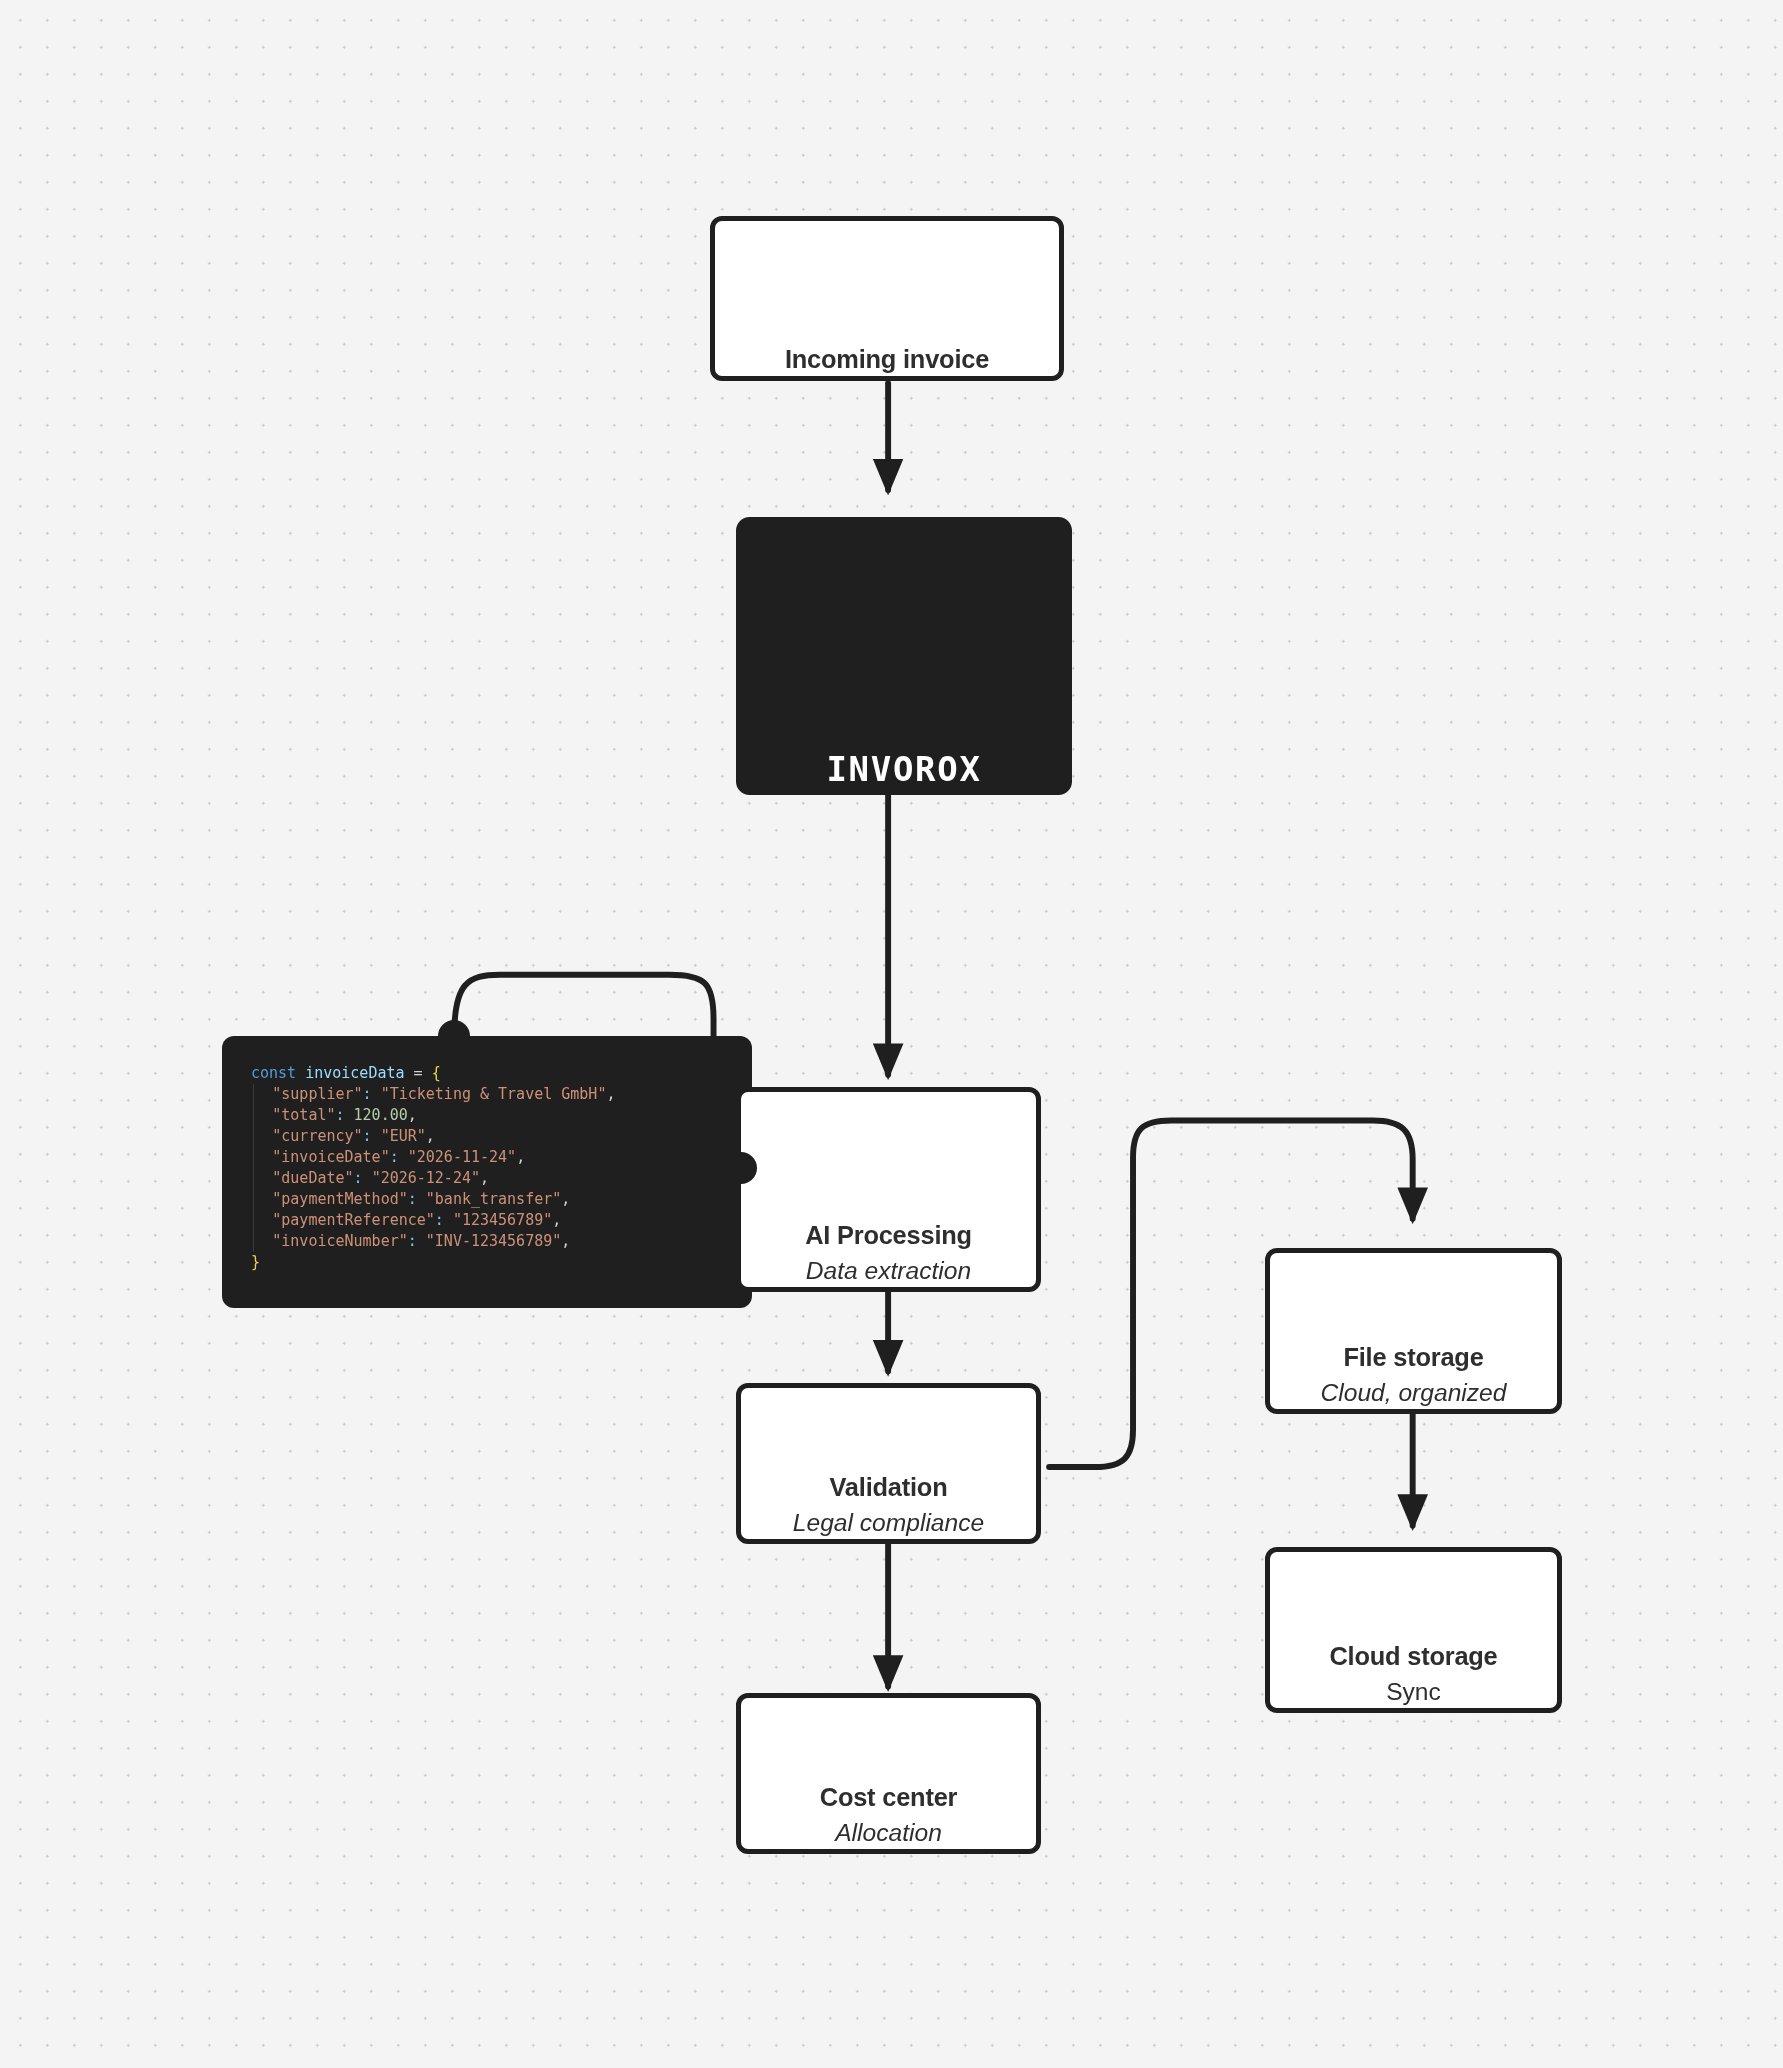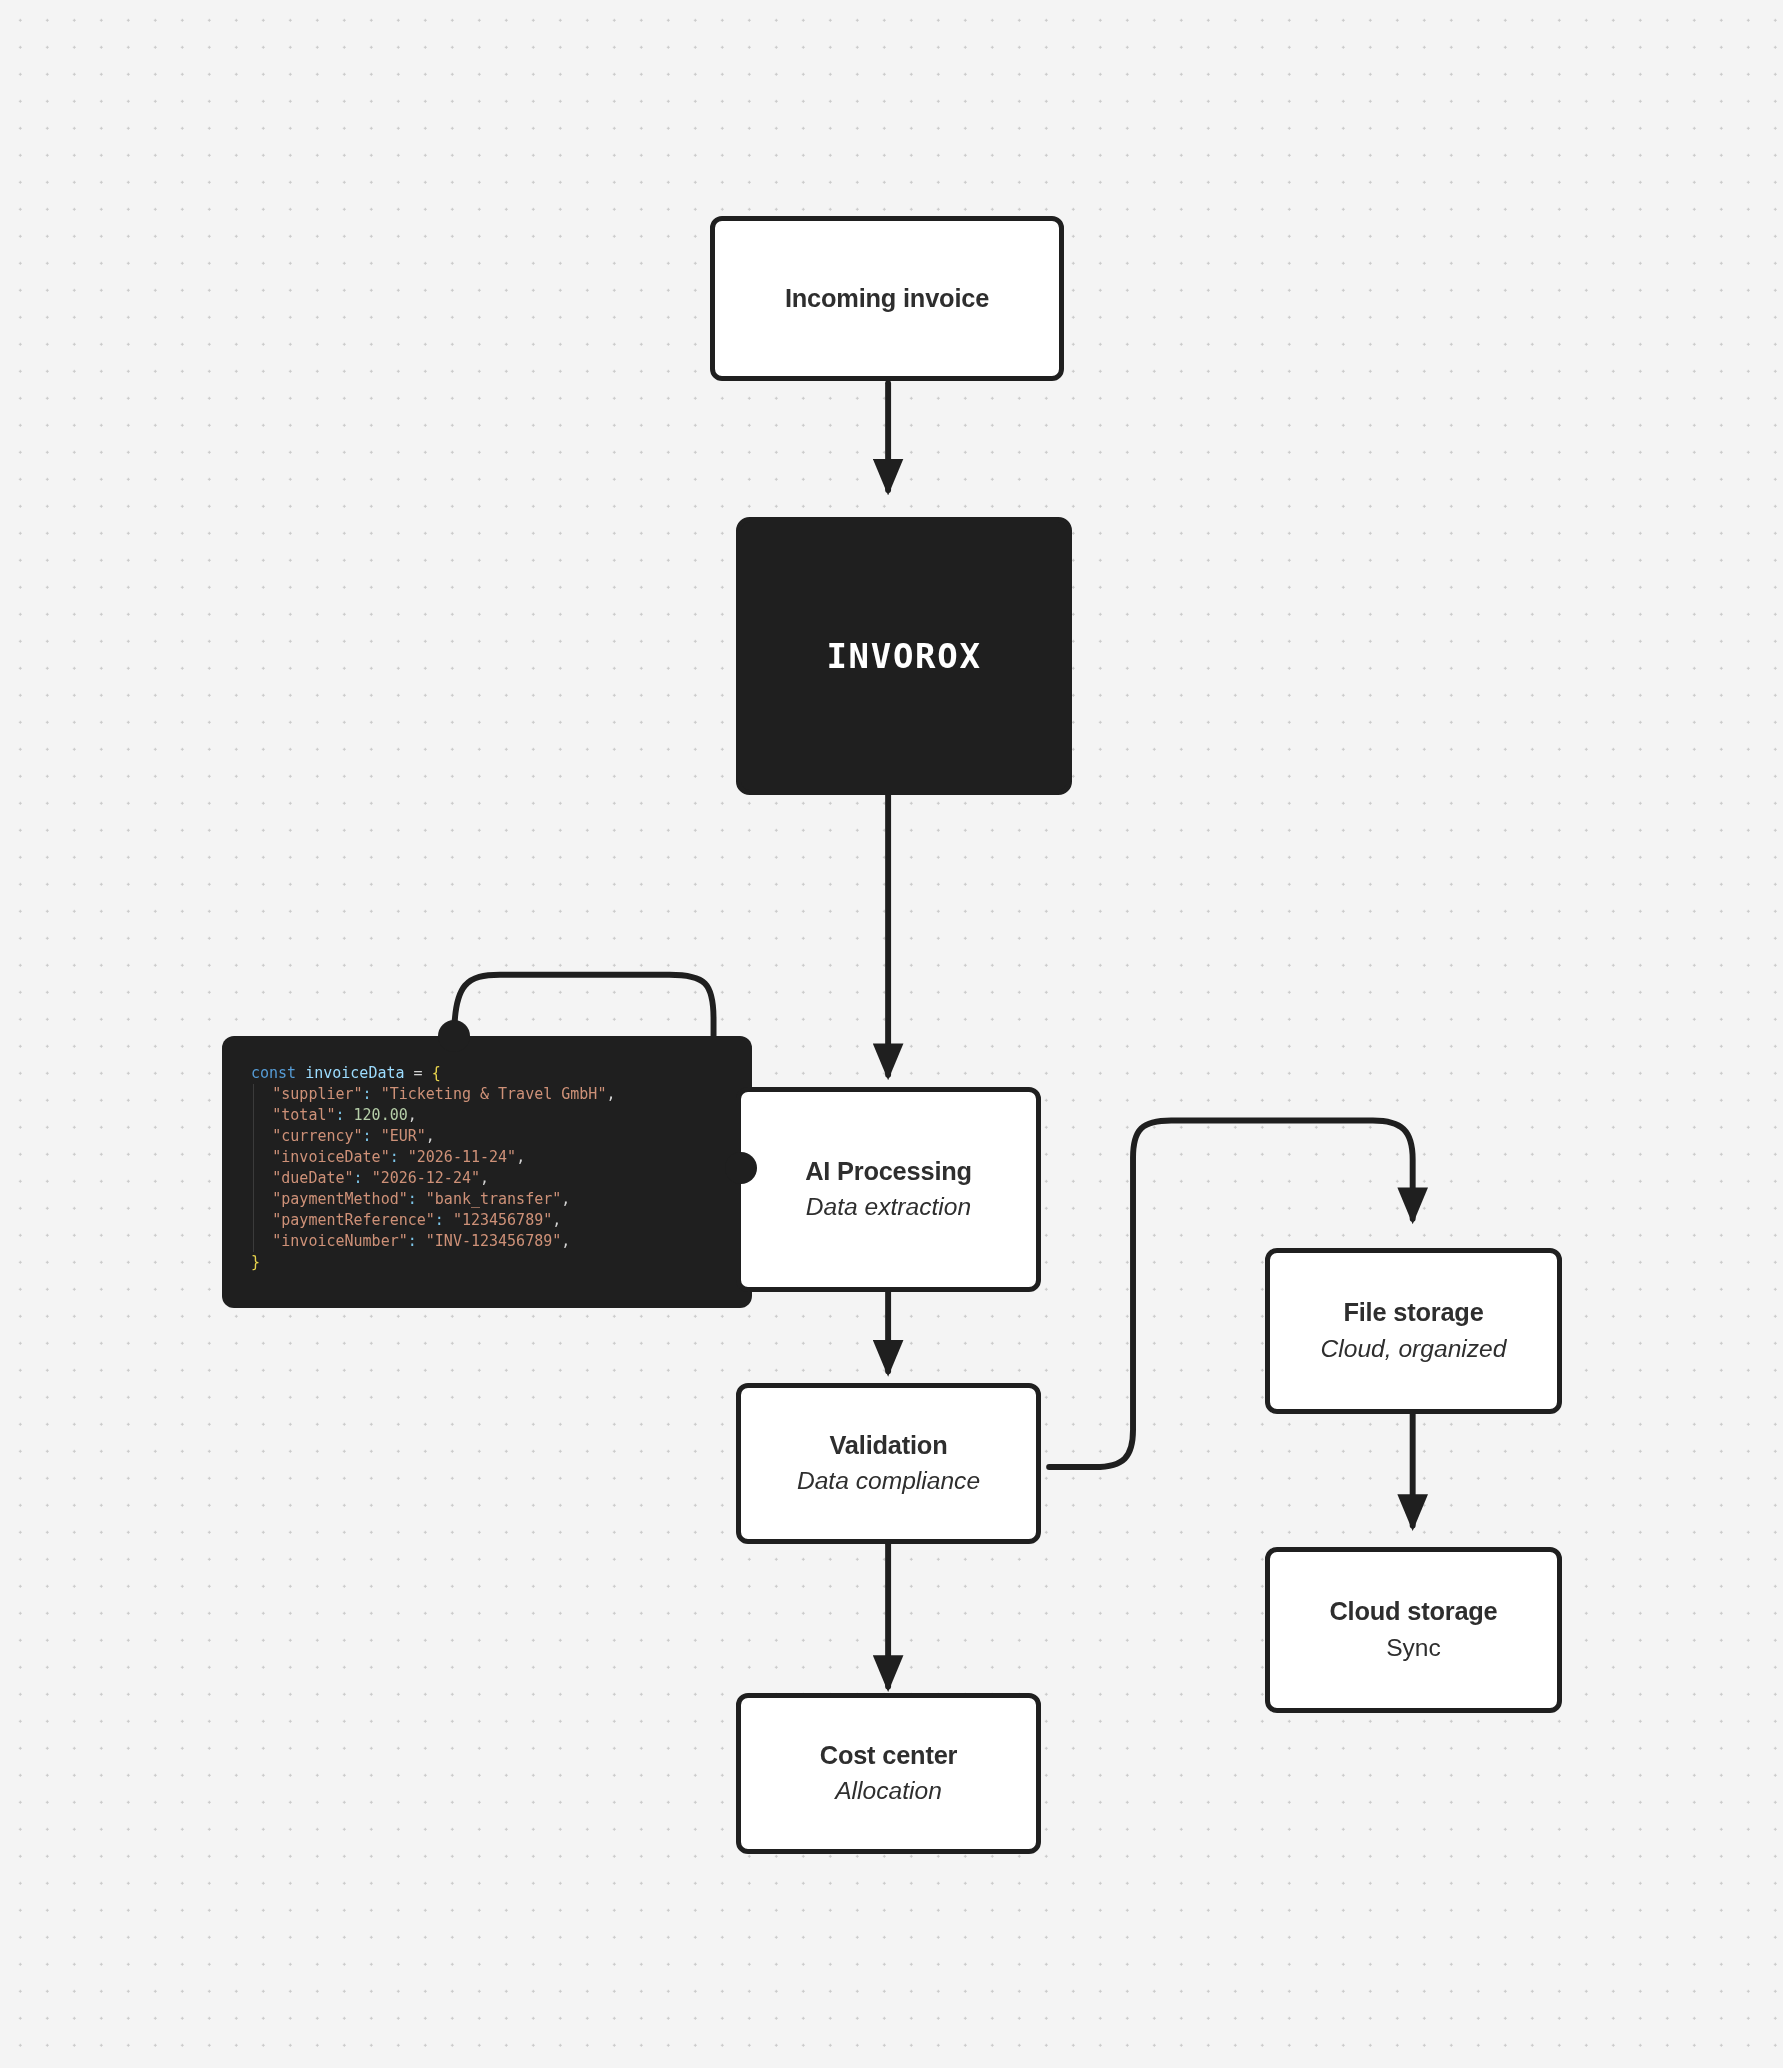--- a/index.html
+++ b/index.html
@@ -27,21 +27,21 @@
   }
   .node {
     position: absolute;
     box-sizing: border-box;
     background: #ffffff;
     border: 5.1px solid #1f1f1f;
     border-radius: 12px;
     display: flex;
     flex-direction: column;
     align-items: center;
-    justify-content: center;
+    justify-content: flex-end;
     text-align: center;
     z-index: 3;
   }
   .node .title {
     font-size: 25.4px;
     font-weight: bold;
     color: #2e2e2e;
     letter-spacing: -0.2px;
     line-height: 1.25;
   }
@@ -158,21 +158,21 @@
 
   <div class="node" style="left:736px; top:1087px; width:305px; height:205px;">
     <div class="title">AI Processing</div>
     <div class="subtitle">Data extraction</div>
   </div>
 
   <div class="handle" style="left:725px; top:1152px;"></div>
 
   <div class="node" style="left:736px; top:1383px; width:305px; height:161px;">
     <div class="title">Validation</div>
-    <div class="subtitle">Data compliance</div>
+    <div class="subtitle">Legal compliance</div>
   </div>
 
   <div class="node" style="left:736px; top:1693px; width:305px; height:161px;">
     <div class="title">Cost center</div>
     <div class="subtitle">Allocation</div>
   </div>
 
   <div class="node" style="left:1265px; top:1248px; width:297px; height:166px;">
     <div class="title">File storage</div>
     <div class="subtitle">Cloud, organized</div>

